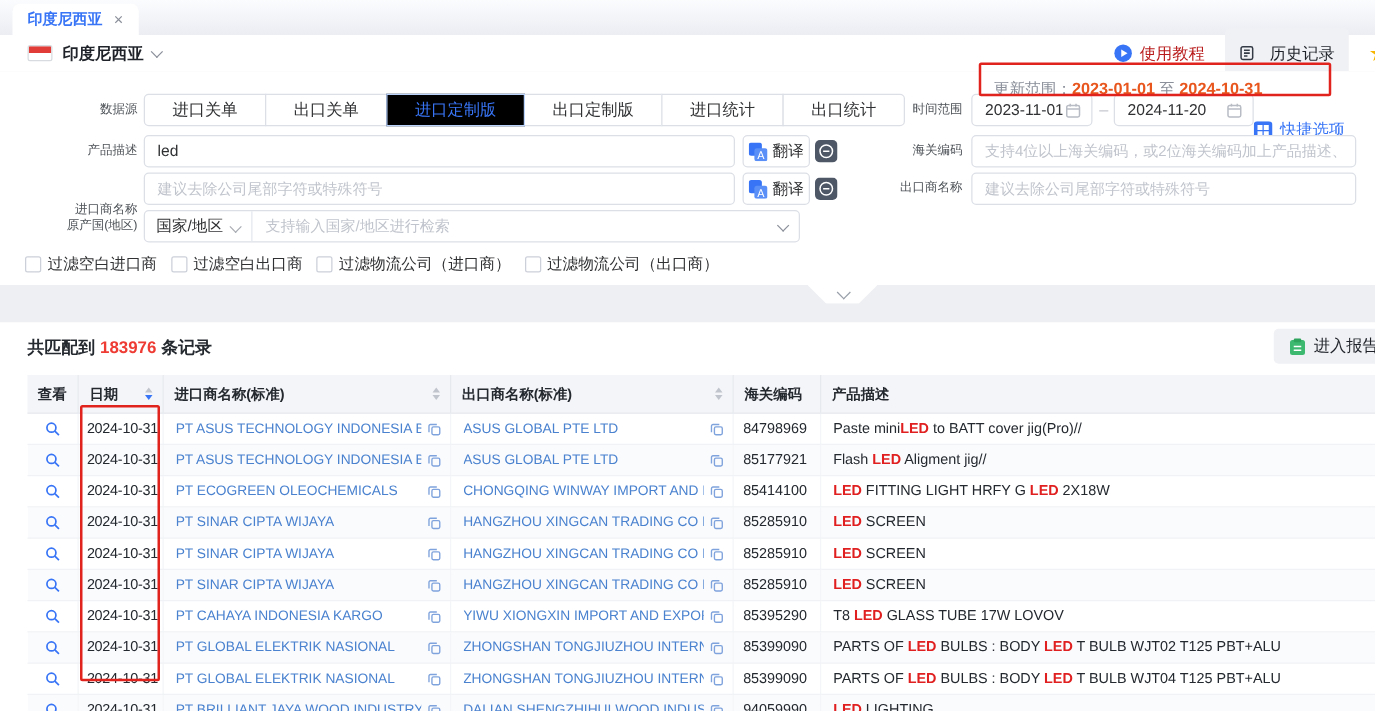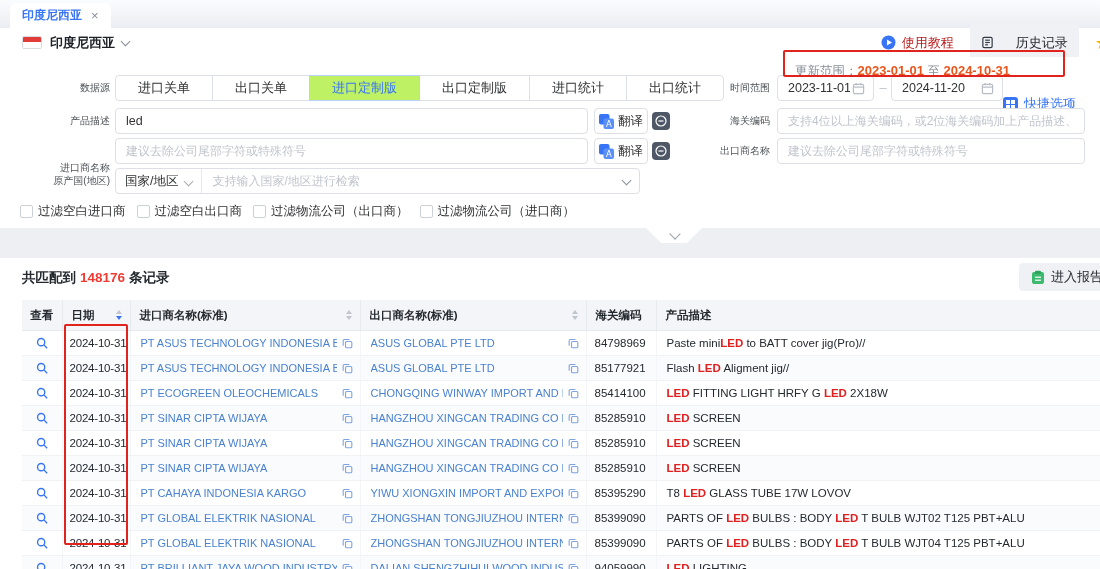--- a/index.html
+++ b/index.html
@@ -15,35 +15,35 @@
   
   .pagehead{position:absolute;left:0;top:28px;width:1100px;height:29px;background:#fff;
             display:flex;align-items:center;border-bottom:1px solid #eef0f4;}
   .flag{width:20px;height:13px;margin-left:22px;background:linear-gradient(#e23c39 50%,#fff 50%);
         border:1px solid #d8dbe0;border-radius:2px;box-sizing:border-box;}
   .country{margin-left:8px;font-size:13px;font-weight:bold;color:#1f2329;}
   .cdn{display:inline-block;width:6px;height:6px;border-right:1.4px solid #8a8f99;
        border-bottom:1.4px solid #8a8f99;transform:rotate(45deg);margin-left:7px;margin-bottom:2px;}
   .hr-group{margin-left:auto;display:flex;align-items:center;gap:16px;padding-right:2px;}
   .tut{display:flex;align-items:center;gap:6px;color:#b91c1c;font-size:13px;cursor:pointer;}
-  .hist{display:flex;align-items:center;gap:22px;background:#f0f1f5;border-radius:4px;height:39px;
+  .hist{display:flex;align-items:center;gap:12px;background:#f0f1f5;border-radius:4px;height:39px;
         padding:0 11px;font-size:13px;color:#1f2329;cursor:pointer;}
   .star{color:#f7b500;font-size:18px;margin-right:-13px;line-height:1;}
   
   .search-panel{position:absolute;left:0;top:57px;width:1100px;height:171px;background:#fff;}
   .flabel{position:absolute;font-size:10px;color:#4e5358;line-height:26px;text-align:right;white-space:nowrap;}
   .lab-l{left:0;width:110px;}
   .lab-r{left:620px;width:150px;}
   .seg-group{position:absolute;left:115px;top:18px;display:flex;height:26px;}
   .seg{border:1px solid #dcdfe6;background:#fff;color:#303133;font-size:13px;padding:0 22px;
        margin-left:-1px;height:26px;line-height:24px;box-sizing:border-box;cursor:pointer;
        font-family:inherit;}
   .seg:first-child{border-radius:4px 0 0 4px;margin-left:0;}
   .seg:last-child{border-radius:0 4px 4px 0;}
-  .seg.active{background:#bef264;color:#3875f6;border-color:#b9d2fb;position:relative;z-index:1;text-align:center;}
+  .seg.active{background:#000000;color:#3875f6;border-color:#b9d2fb;position:relative;z-index:1;text-align:center;}
   .din{position:absolute;height:26px;border:1px solid #dcdfe6;border-radius:4px;box-sizing:border-box;
        display:flex;align-items:center;padding:0 8px;background:#fff;}
   .din input{border:none;outline:none;flex:1;min-width:0;font-size:12.5px;color:#303133;
              font-family:inherit;background:transparent;}
   .dash{position:absolute;left:877px;top:18px;width:12px;line-height:26px;text-align:center;color:#c0c4cc;}
   .quick{position:absolute;left:1003px;top:34px;height:26px;display:flex;align-items:center;gap:6px;
          color:#3875f6;font-size:13px;cursor:pointer;}
   .tinput{position:absolute;height:26px;border:1px solid #dcdfe6;border-radius:4px;box-sizing:border-box;
           font-size:12.5px;padding:0 10px;color:#303133;font-family:inherit;outline:none;background:#fff;}
   .tinput::placeholder{color:#c0c4cc;font-size:12px;}
@@ -248,36 +248,36 @@
         <label class="cb">
           <span class="box"></span>
           <span>过滤空白进口商</span>
         </label>
         <label class="cb">
           <span class="box"></span>
           <span>过滤空白出口商</span>
         </label>
         <label class="cb">
           <span class="box"></span>
-          <span>过滤物流公司（出口商）</span>
+          <span>过滤物流公司（进口商）</span>
         </label>
         <label class="cb">
           <span class="box"></span>
-          <span>过滤物流公司（进口商）</span>
+          <span>过滤物流公司（出口商）</span>
         </label>
       </div>
   </div>
 
   <div class="gap"></div>
   <div class="notch"></div>
   <span class="notch-caret"></span>
 
   <div class="results">
     <div class="res-head">
-      <span>共匹配到</span><span class="cnt">148176</span><span>条记录</span>
+      <span>共匹配到</span><span class="cnt">183976</span><span>条记录</span>
     </div>
     <div class="report-btn">
       <svg width="14" height="15" viewBox="0 0 14 15">
           <rect x="1" y="2" width="12" height="12" rx="2" fill="#3dba6f"></rect>
           <rect x="4" y="0.8" width="6" height="3" rx="1" fill="#2ea35c"></rect>
           <line x1="4" y1="7.2" x2="10" y2="7.2" stroke="#fff" stroke-width="1.2"></line>
           <line x1="4" y1="10.2" x2="10" y2="10.2" stroke="#fff" stroke-width="1.2"></line>
         </svg>
       <span>进入报告</span>
     </div>

